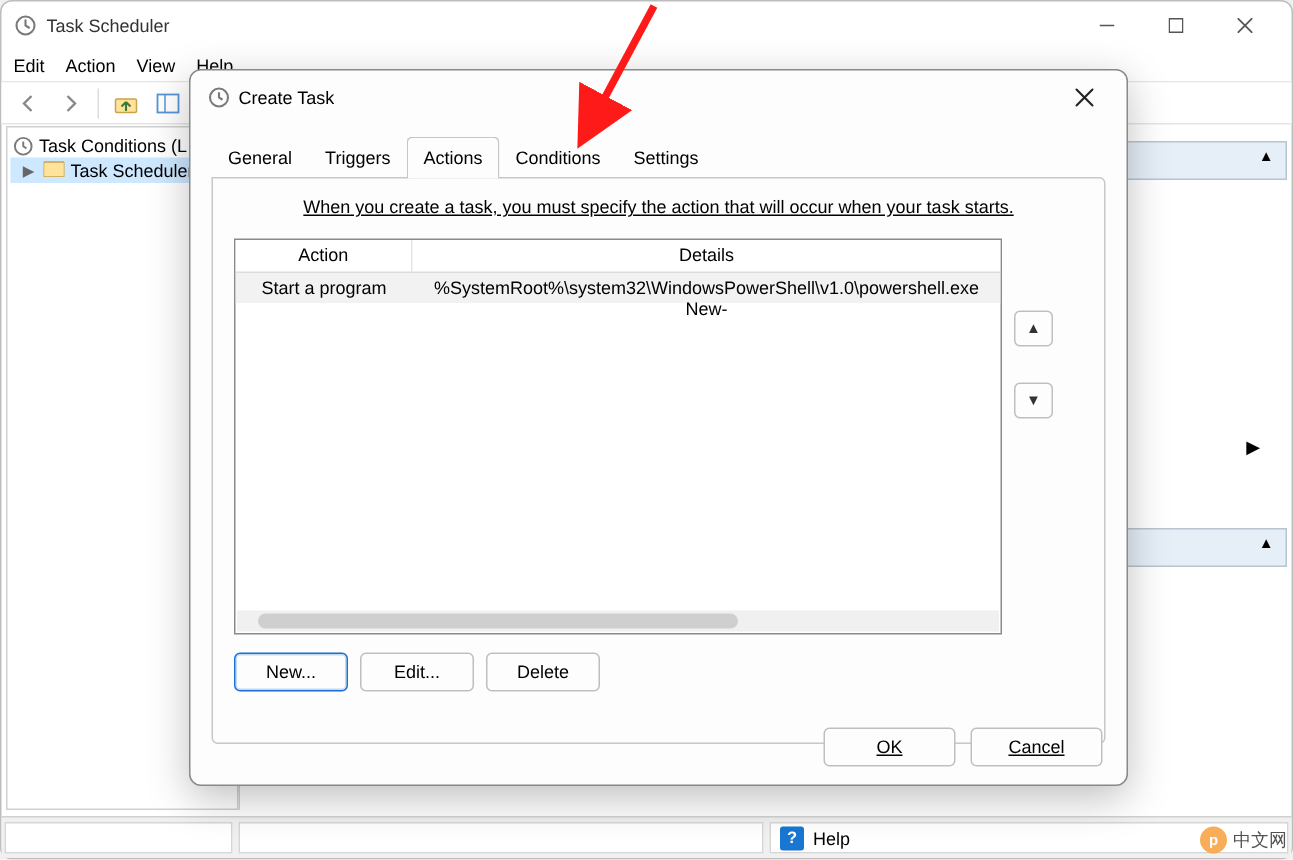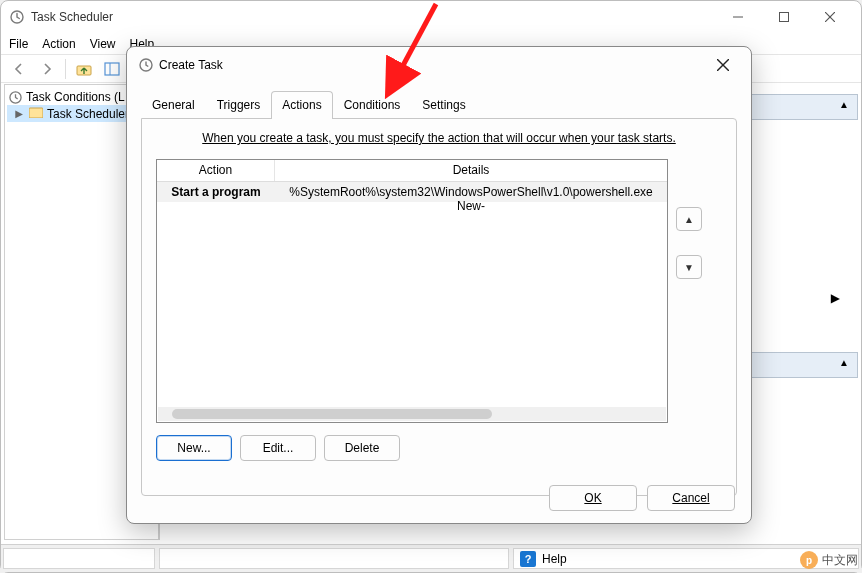--- a/index.html
+++ b/index.html
@@ -49,21 +49,21 @@
   .tab-body-wrapper { margin: 0 14px; border: 1px solid #c7c7c7; border-radius: 0 4px 4px 4px; padding: 12px 14px 14px 14px; height: 378px; position: relative; top: -1px; background: #fdfdfd; }
   .instr { font-size: 12px; color: #000; margin-bottom: 14px; text-decoration: underline; }
 
   .actions-frame { display: flex; gap: 8px; }
   .list-box { border: 1px solid #8a8a8a; width: 512px; height: 264px; position: relative; background: #fff; overflow: hidden; }
   .list-header { display: flex; height: 22px; border-bottom: 1px solid #ddd; font-size: 12px; background: #fff; }
   .col { padding: 3px 8px; }
   .col.action { width: 118px; border-right: 1px solid #e5e5e5; }
   .col.details { flex: 1; }
   .list-row { display: flex; font-size: 12px; height: 20px; background: #f2f2f2; }
-  .list-row .col.action { border-right: none; font-weight: bold; }
+  .list-row .col.action { border-right: none; }
   .btn-col { display: flex; flex-direction: column; gap: 24px; padding-top: 48px; }
   .mini-btn { width: 26px; height: 24px; border: 1px solid #bfbfbf; border-radius: 4px; background: #fdfdfd; display: flex; align-items: center; justify-content: center; font-size: 10px; color: #333; cursor: pointer; }
 
   .bottom-btns { display: flex; gap: 8px; margin-top: 12px; }
   .dlg-btn { min-width: 76px; height: 26px; border: 1px solid #bfbfbf; border-radius: 4px; background: #fdfdfd; font-size: 12px; padding: 0 14px; display: flex; align-items: center; justify-content: center; cursor: pointer; }
   .dlg-btn.primary { border-color: #1a6fd1; box-shadow: 0 0 0 1px rgba(26,111,209,0.25) inset; }
 
   .dlg-footer { position: absolute; right: 16px; bottom: 12px; display: flex; gap: 10px; }
   .dlg-footer .dlg-btn { min-width: 88px; text-decoration: underline; }
 
@@ -104,21 +104,21 @@
       <div class="ctl">
           <svg width="10" height="10">
             <line x1="0" y1="0" x2="10" y2="10" stroke="#555" stroke-width="1.2"></line>
             <line x1="10" y1="0" x2="0" y2="10" stroke="#555" stroke-width="1.2"></line>
           </svg>
         </div>
     </div>
   </div>
 
   <div class="menubar">
-    <span>File</span>
+    <span>Edit</span>
     <span>Action</span>
     <span>View</span>
     <span>Help</span>
   </div>
 
   <div class="toolbar">
     <div class="tb-btn">
         <svg width="14" height="14">
           <path d="M9 2 L4 7 L9 12" fill="none" stroke="#888" stroke-width="1.6"></path>
         </svg>

